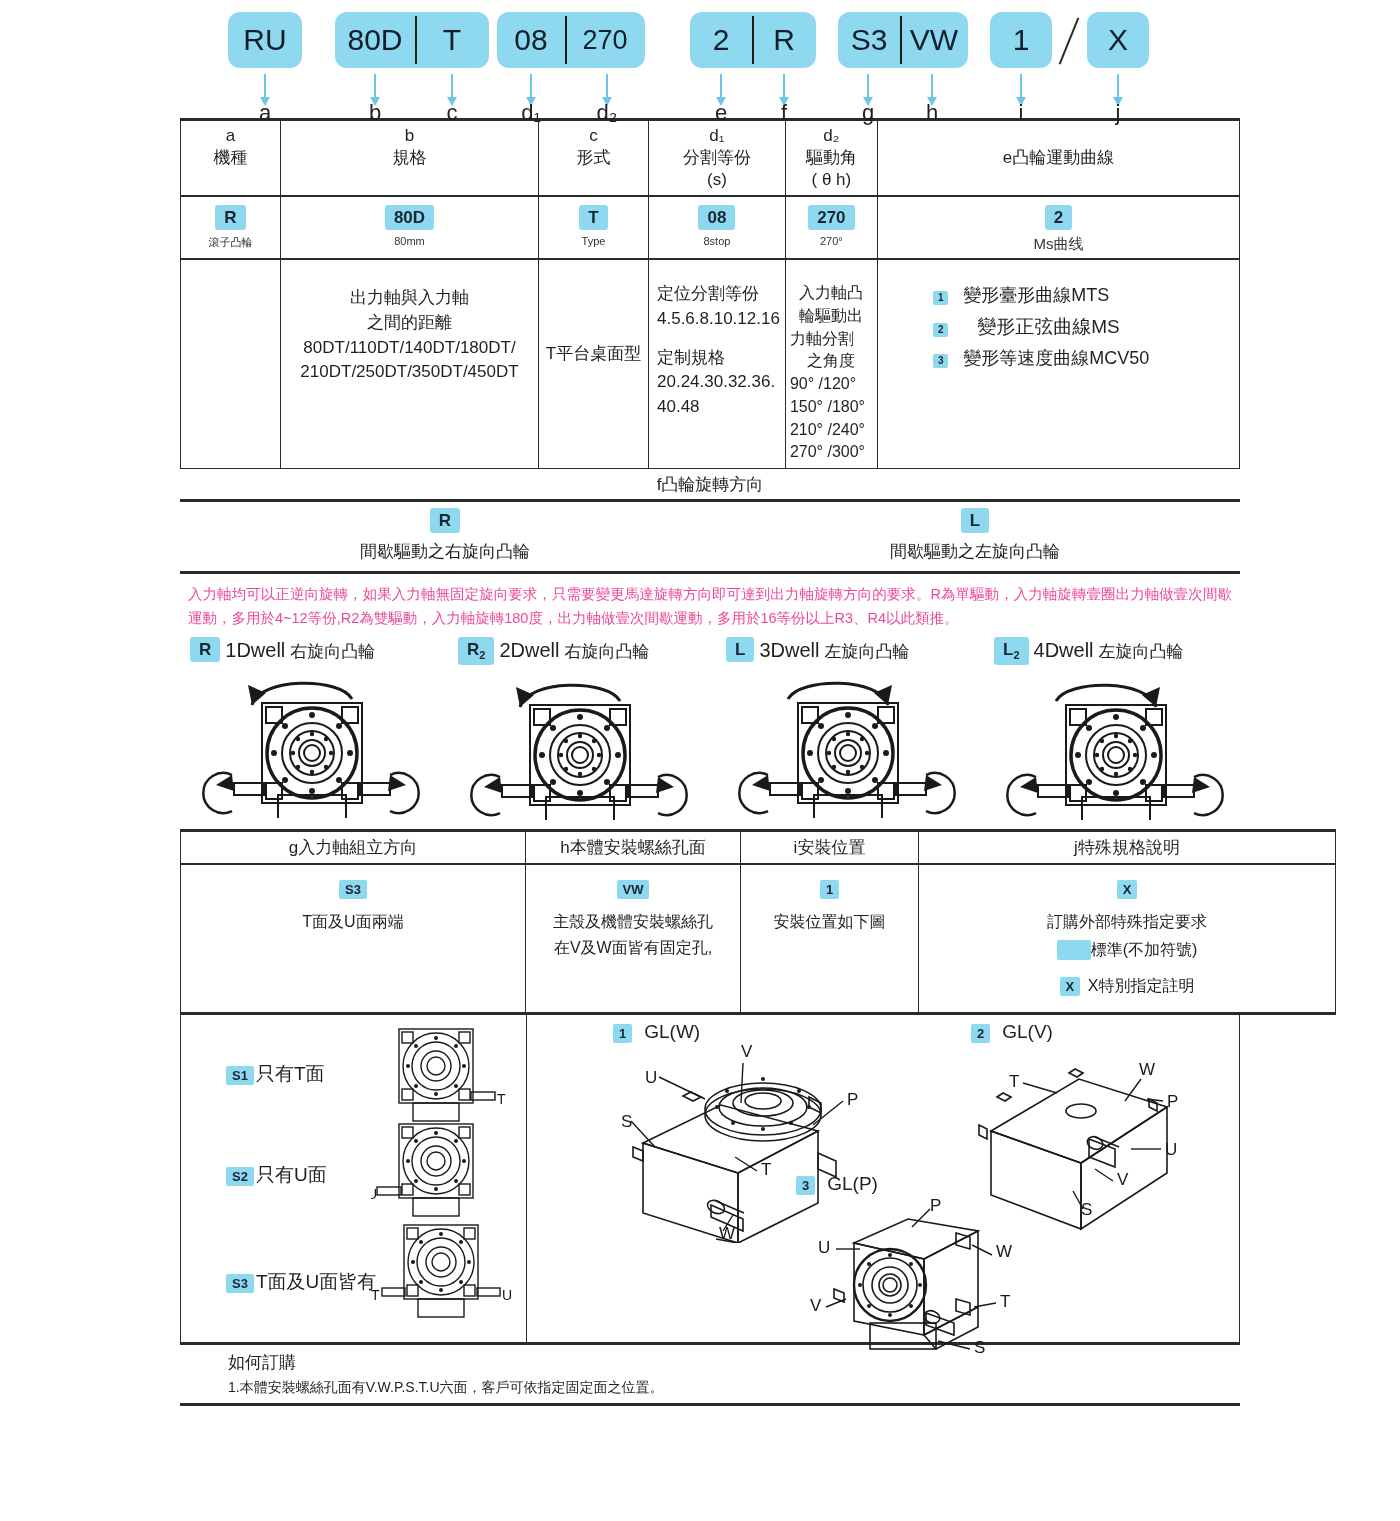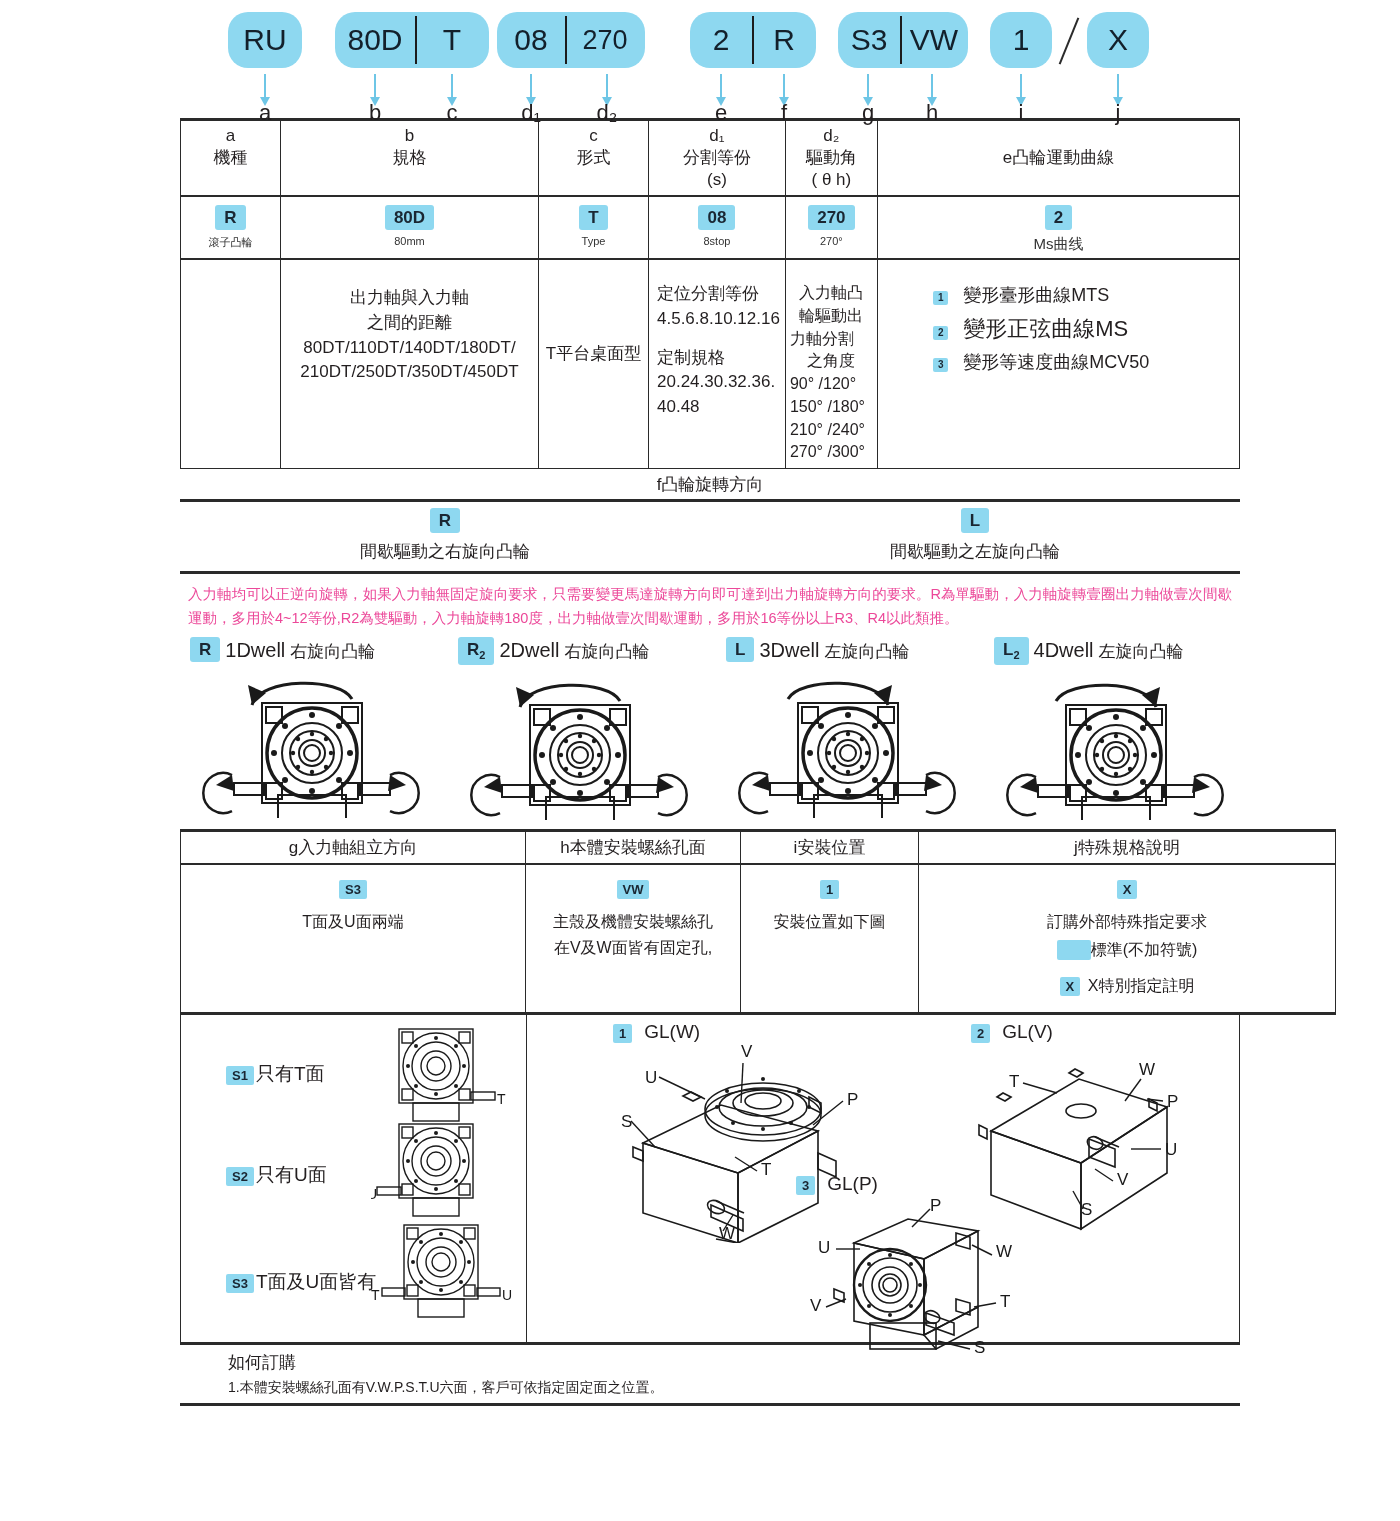--- a/index.html
+++ b/index.html
@@ -47,21 +47,21 @@
   
   .codestrip {
     position:relative;
     margin:12px 0 0 0;
     height:106px;
   }
   .grp {
     position:absolute;
     top:0;
     background:#8ed8f0;
-    border-radius:20px;
+    border-radius:12px;
     height:56px;
     display:flex;
     align-items:flex-end;
   }
   .grp .cell {
     font-size:30px;
     font-weight:500;
     color:#13202b;
     text-align:center;
     line-height:56px;
@@ -306,21 +306,21 @@
         <div>210°  /240°</div>
         <div>270°  /300°</div>
       </td>
       <td style="padding-top:22px;padding-left:55px">
         <div style="margin-bottom:4px">
           <span class="badge tiny">1</span>
           <span style="margin-left:10px;font-size:18px">變形臺形曲線MTS</span>
         </div>
         <div style="margin-bottom:4px">
           <span class="badge tiny">2</span>
-          <span style="margin-left:10px;font-size:22px">變形正弦曲線MS</span>
+          <span style="margin-left:24px;font-size:19px">變形正弦曲線MS</span>
         </div>
         <div>
           <span class="badge tiny">3</span>
           <span style="margin-left:10px;font-size:18px">變形等速度曲線MCV50</span>
         </div>
       </td>
     </tr>
   </tbody>
     </table>
 

